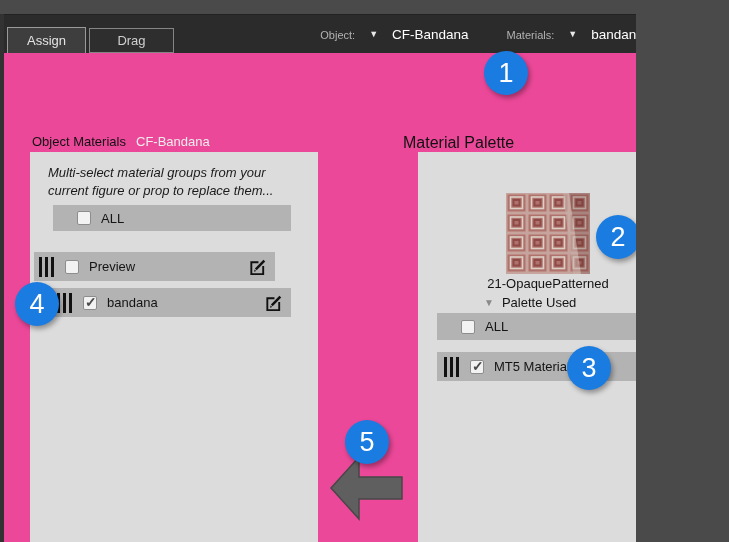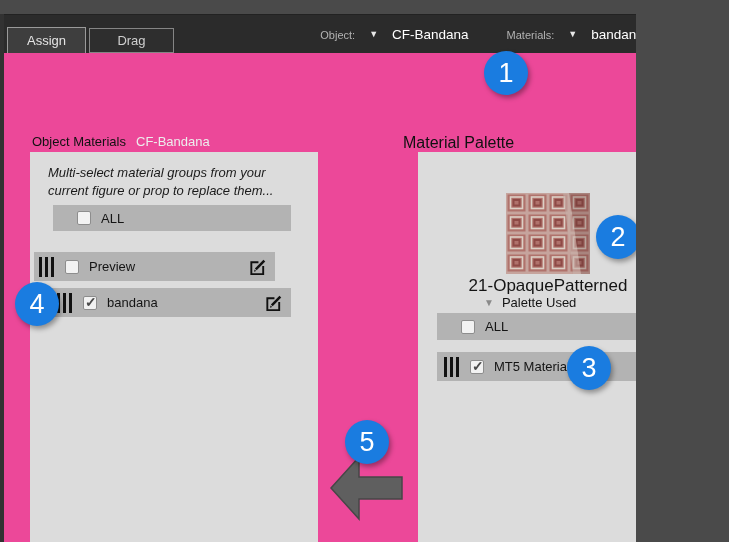--- a/index.html
+++ b/index.html
@@ -52,21 +52,21 @@
               background:transparent; border:none; cursor:pointer; padding:0; }
 
   
   .lp-all-row { left:23px; top:53px; width:238px; height:26px; padding-left:24px; }
   .lp-row-0 { left:4px; top:100px; width:241px; height:29px; padding-left:5px; }
   .lp-row-1 { left:20px; top:136px; width:241px; height:29px; padding-left:7px; }
   .lp-row-0 .checkbox, .lp-row-1 .checkbox { margin-left:11px; }
 
   
   .thumb { position:absolute; left:88px; top:41px; width:84px; height:81px; cursor:grab; }
-  .thumb-caption { position:absolute; left:10px; top:124px; width:240px; text-align:center; font-size:17px; color:#141414; }
+  .thumb-caption { position:absolute; left:10px; top:124px; width:240px; text-align:center; font-size:13px; color:#141414; }
   .recently-used { position:absolute; left:66px; top:143px; display:flex; align-items:center; gap:8px; }
   .ru-caret { font-size:10px; color:#8a8a8a; cursor:pointer; }
   .ru-label { font-size:13px; color:#141414; }
   .rp-all-row { left:19px; top:161px; width:248px; height:27px; padding-left:24px; }
   .rp-row-0 { left:19px; top:200px; width:248px; height:29px; padding-left:7px; }
   .rp-row-0 .checkbox { margin-left:11px; }
 
   
   .badge { position:absolute; width:44px; height:44px; border-radius:50%; background:#1a7ce0;
            color:#fff; font-size:27px; display:flex; align-items:center; justify-content:center;

